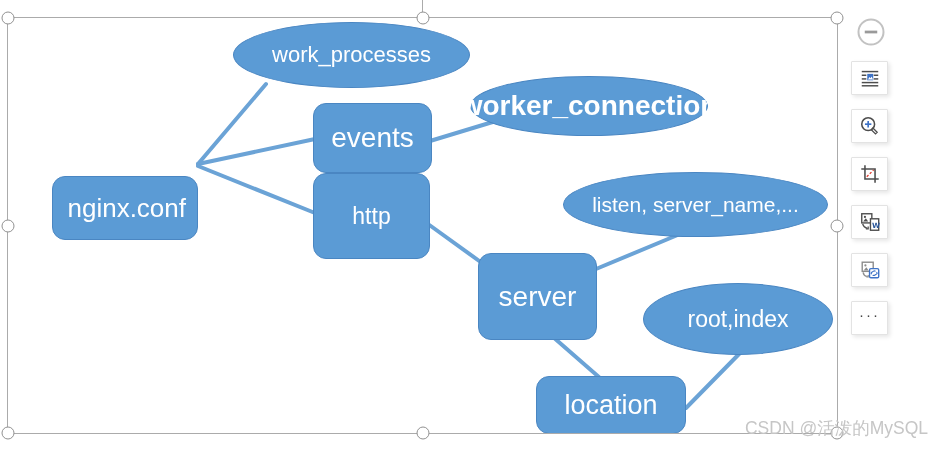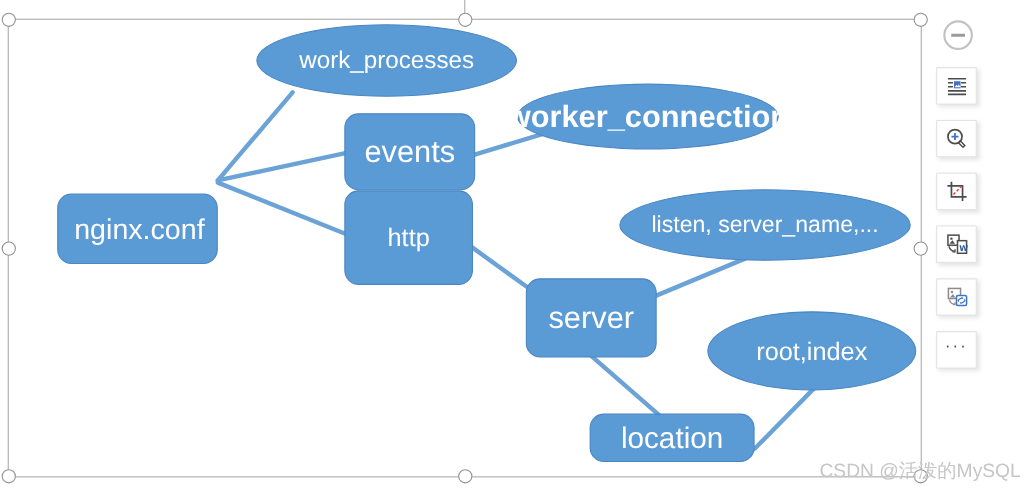--- a/index.html
+++ b/index.html
@@ -21,22 +21,22 @@
     background:#5b9bd5;border:1.5px solid #4a86c2;color:#ffffff;text-align:right;
     box-sizing:border-box;
   }
   .node.rect{border-radius:13px;}
   .node.ellipse{border-radius:50%;}
 
   #node-nginx{left:52px;top:135px;width:146px;height:64px;font-size:26px;line-height:30px;margin-top:41px;}
   #node-nginx .wrapbox{width:122px;word-break:break-all;}
   #node-events{left:313px;top:103px;width:119px;height:70px;font-size:28px;}
   #node-http{left:313px;top:173px;width:117px;height:86px;font-size:23px;}
-  #node-server{left:478px;top:253px;width:119px;height:72px;font-size:28px;}
-  #node-location{left:536px;top:376px;width:150px;height:44px;font-size:27px;}
+  #node-server{left:478px;top:253px;width:119px;height:87px;font-size:28px;}
+  #node-location{left:536px;top:376px;width:150px;height:58px;font-size:27px;}
   #node-workproc{left:233px;top:22px;width:237px;height:66px;font-size:22px;}
   #node-workconn{left:470px;top:76px;width:238px;height:60px;font-size:28px;font-weight:bold;}
   #node-listen{left:563px;top:172px;width:265px;height:65px;font-size:21px;}
   #node-rootindex{left:643px;top:283px;width:190px;height:72px;font-size:23px;}
 
   .sel-frame{
     position:absolute;left:7px;top:17px;width:831px;height:417px;
     border:1px solid #ababab;box-sizing:border-box;pointer-events:none;
   }
   .rot-stem{position:absolute;left:422px;top:0;width:1px;height:17px;background:#ababab;}

